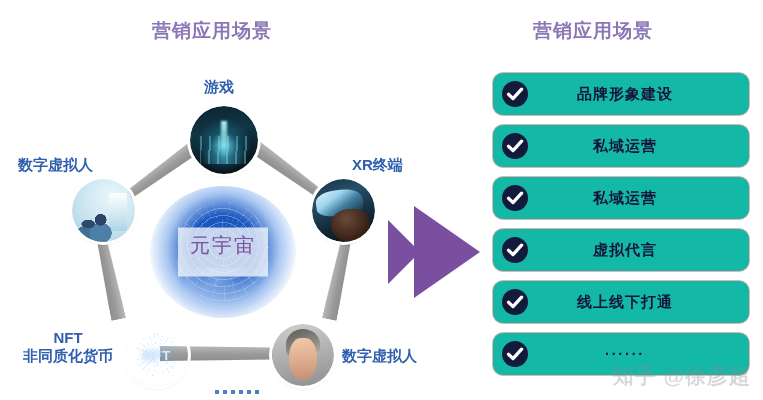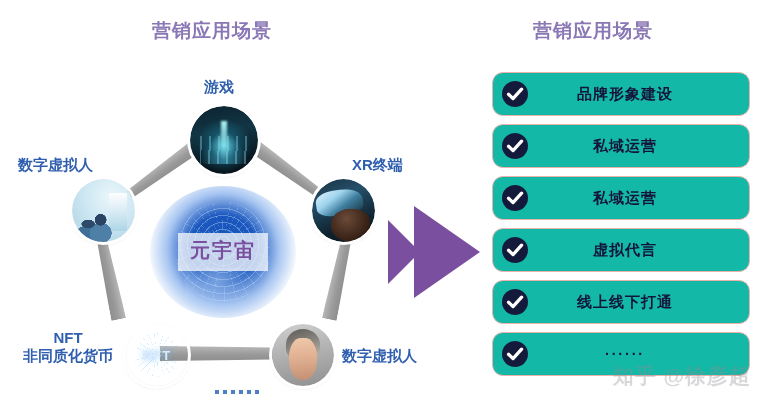--- a/index.html
+++ b/index.html
@@ -214,23 +214,23 @@
     left: 24%; bottom: 4%;
     width: 54%; height: 34%;
     background: radial-gradient(ellipse at 40% 30%, rgba(200,225,255,.55), rgba(120,170,230,0) 70%);
     filter: blur(1px);
   }
   #metaverse-chip {
     position: absolute;
     left: 50%; top: 50%;
     transform: translate(-50%,-50%);
     background: rgba(240,244,250,.80);
-    padding: 4px 12px 7px;
+    padding: 4px 12px 18px;
     font-size: 20px;
-    font-weight: bold;
+    font-weight: normal;
     color: #7b4fa0;
     letter-spacing: 2px;
     white-space: nowrap;
   }
 
   
   #bottom-dots {
     position: absolute;
     left: 215px; top: 374px;
     display: flex;

